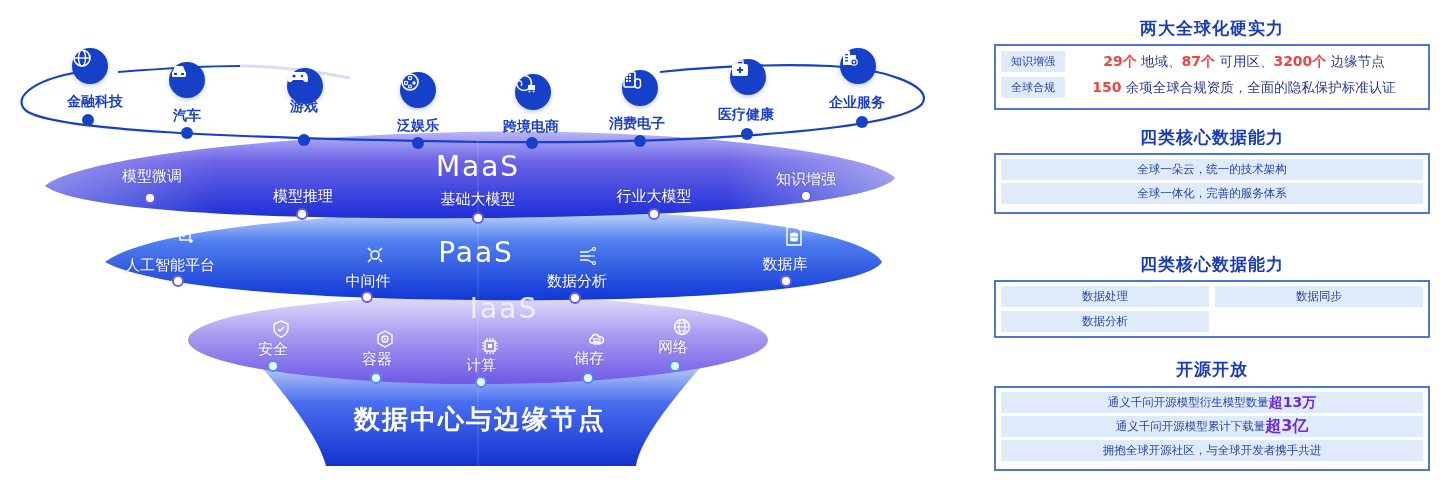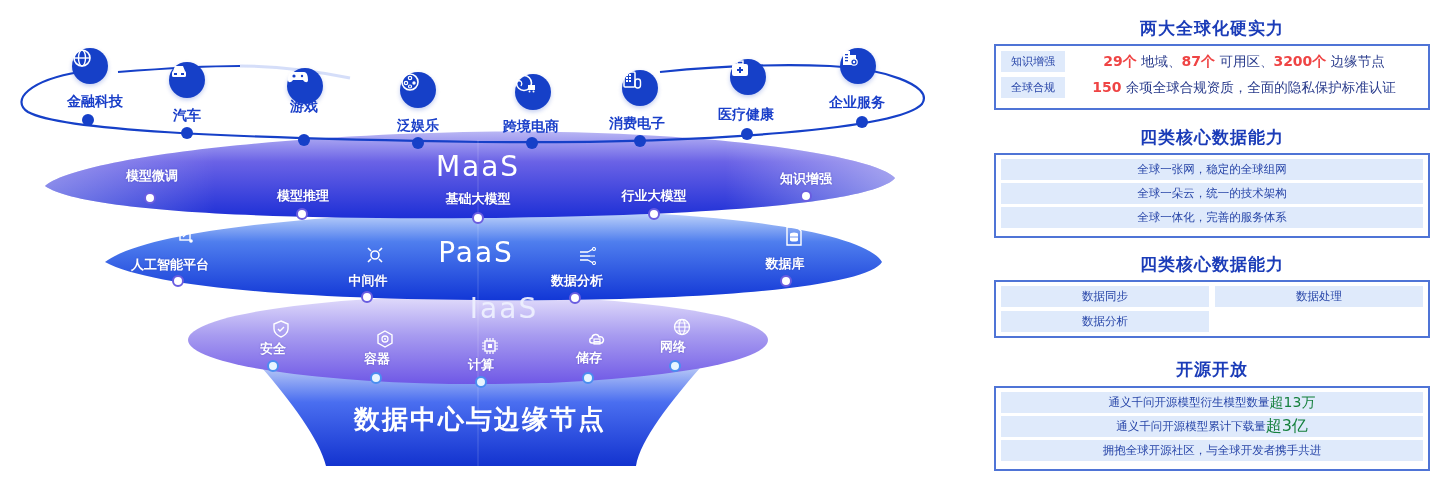--- a/index.html
+++ b/index.html
@@ -22,21 +22,21 @@
     .dot-dark {
       position: absolute; width: 12px; height: 12px; border-radius: 50%;
       background: #1640c8; transform: translate(-50%, -50%);
     }
     .dot-light {
       position: absolute; width: 12px; height: 12px; border-radius: 50%;
       background: #ffffff; border: 2px solid #6a5de0; transform: translate(-50%, -50%);
     }
     .dot-light.cyan { border-color: #4a8ef0; background: #e8f6ff; }
     .layer-label {
-      position: absolute; color: #ffffff; font-size: 13px; font-weight: bold;
+      position: absolute; color: #ffffff; font-size: 15px; font-weight: normal;
       white-space: nowrap; transform: translateX(-50%);
       text-shadow: 0 0 2px rgba(40,40,160,0.4);
     }
     .layer-title {
       position: absolute; color: #ffffff; font-size: 28px; letter-spacing: 2px;
       transform: translateX(-50%); white-space: nowrap;
       font-family: "DejaVu Sans", sans-serif;
     }
     .layer-title.iaas { color: #eef0ff; opacity: 0.95; }
     .small-icon {
@@ -65,21 +65,21 @@
     }
     .row:last-child { margin-bottom: 4px; }
     .hw-row { display: flex; align-items: center; height: 23px; margin-bottom: 3px; }
     .hw-row:last-child { margin-bottom: 0; }
     .hw-tag {
       width: 64px; height: 21px; background: #dfeafb; color: #2745a8;
       font-size: 11px; display: flex; align-items: center; justify-content: center;
       flex-shrink: 0;
     }
     .hw-text { flex: 1; text-align: center; font-size: 13.5px; color: #2a3c8c; white-space: nowrap; }
-    .orange { color: #15803d; font-weight: normal; }
+    .orange { color: #6d28d9; font-weight: bold; }
     .orange-big { color: #ef4444; font-weight: bold; font-size: 14px; }
     .grid2 { display: grid; grid-template-columns: 1fr 1fr; gap: 4px 6px; }
     .grid2 .row { margin: 0; height: 21px; }
   </style>
 </head>
 <body>
 
 <div id="stage">
   <svg width="960" height="500" viewBox="0 0 960 500">
     <defs>
@@ -334,30 +334,29 @@
     <div class="hw-row">
       <div class="hw-tag">全球合规</div>
       <div class="hw-text">
         <span class="orange-big">150</span><span> 余项全球合规资质，全面的隐私保护标准认证</span>
       </div>
     </div>
   </div>
 
   <div class="sec-title" style="top:126px;">四类核心数据能力</div>
   <div class="sec-box" style="top:153px;">
-    <div class="row">全球一张网，稳定的全球组网</div>
     <div class="row">全球一朵云，统一的技术架构</div>
     <div class="row">全球一体化，完善的服务体系</div>
   </div>
 
   <div class="sec-title" style="top:253px;">四类核心数据能力</div>
   <div class="sec-box" style="top:280px;">
     <div class="grid2">
+      <div class="row">数据处理</div>
       <div class="row">数据同步</div>
-      <div class="row">数据处理</div>
       <div class="row">数据分析</div>
     </div>
   </div>
 
   <div class="sec-title" style="top:358px;">开源开放</div>
   <div class="sec-box" style="top:386px;">
     <div class="row">
       <span>通义千问开源模型衍生模型数量 </span>
         <span class="orange" style="font-size:14px;">超13万</span>
     </div>

